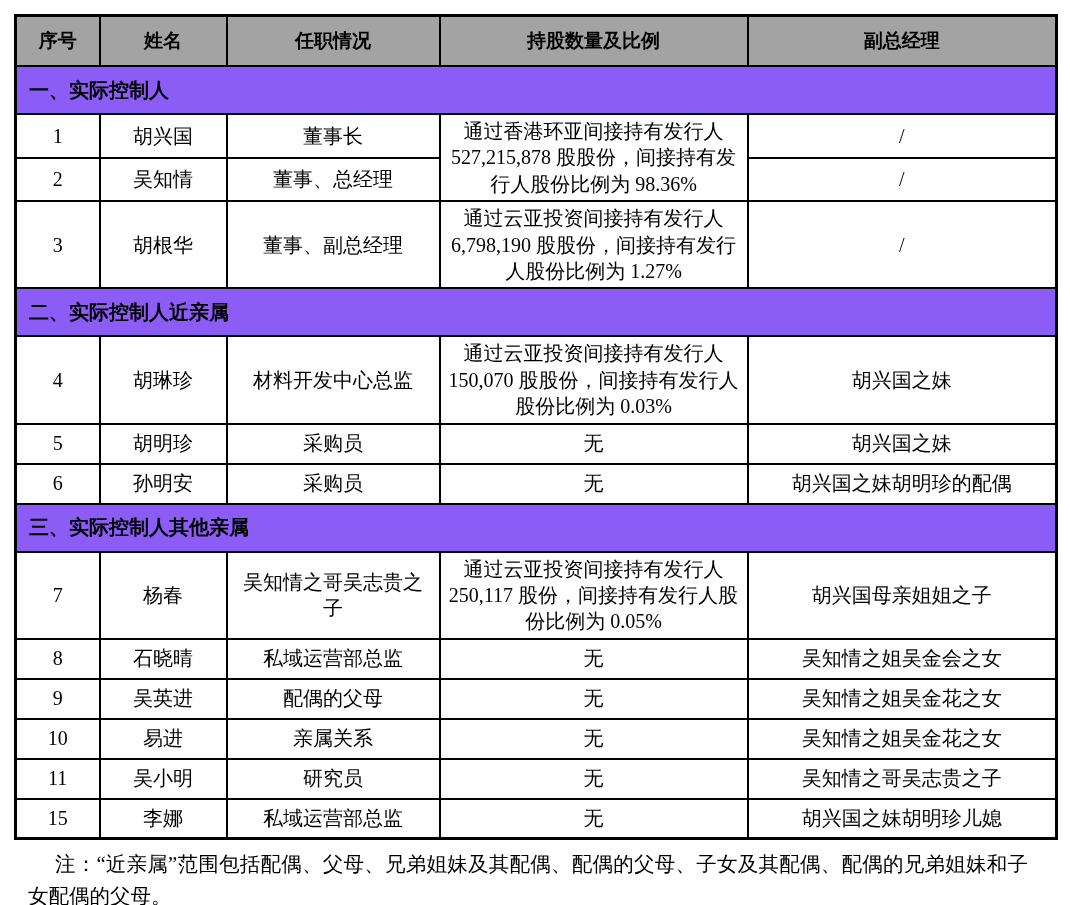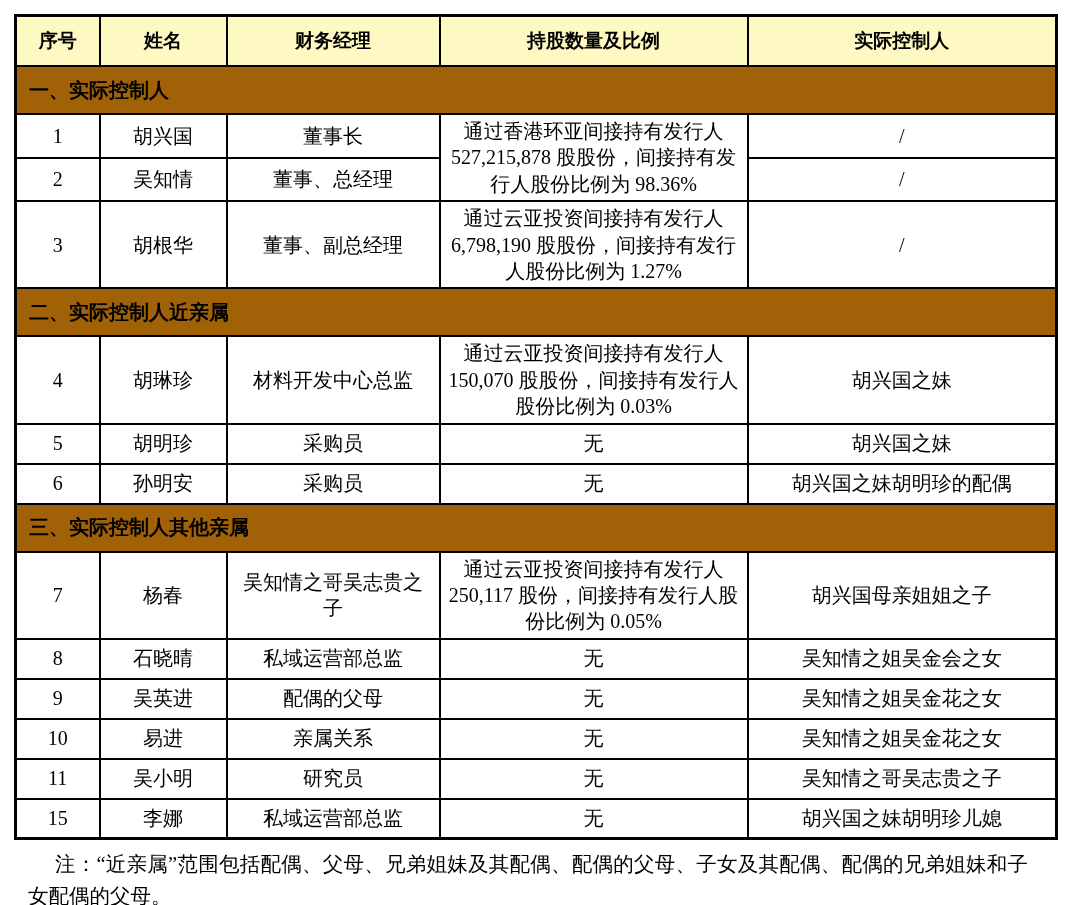--- a/index.html
+++ b/index.html
@@ -29,34 +29,34 @@
   th, td {
     border: 2px solid #000;
     padding: 3px 6px;
     text-align: center;
     vertical-align: middle;
     font-size: 20px;
     line-height: 1.32;
     overflow: hidden;
   }
   th {
-    background: #fef9c3;
+    background: #a3a3a3;
     font-family: "Liberation Sans", "DejaVu Sans", sans-serif;
     font-weight: 700;
     font-size: 19px;
     height: 42px;
   }
   tr.section-row td {
     text-align: left;
     font-family: "Liberation Sans", "DejaVu Sans", sans-serif;
     font-weight: 700;
     font-size: 20px;
     height: 40px;
     padding-left: 12px;
-    background: #a16207;
+    background: #8b5cf6;
   }
   tr.r     { height: 40px; }
   tr.tall  { height: 76px; }
   td.share-cell { padding: 3px 8px; }
 
   .note {
     width: 1000px;
     margin: 9px 0 0 14px;
     font-size: 20.5px;
     line-height: 1.55;
@@ -74,23 +74,23 @@
       <col class="c-serial">
         <col class="c-name">
         <col class="c-position">
         <col class="c-share">
         <col class="c-relation">
     </colgroup>
     <thead>
       <tr>
         <th>序号</th>
         <th>姓名</th>
-        <th>财务经理</th>
+        <th>任职情况</th>
         <th>持股数量及比例</th>
-        <th>实际控制人</th>
+        <th>副总经理</th>
       </tr>
     </thead>
     <tbody>
 
       <tr class="section-row">
         <td colspan="5">一、实际控制人</td>
       </tr>
       <tr class="r">
         <td>1</td>
         <td>胡兴国</td>

